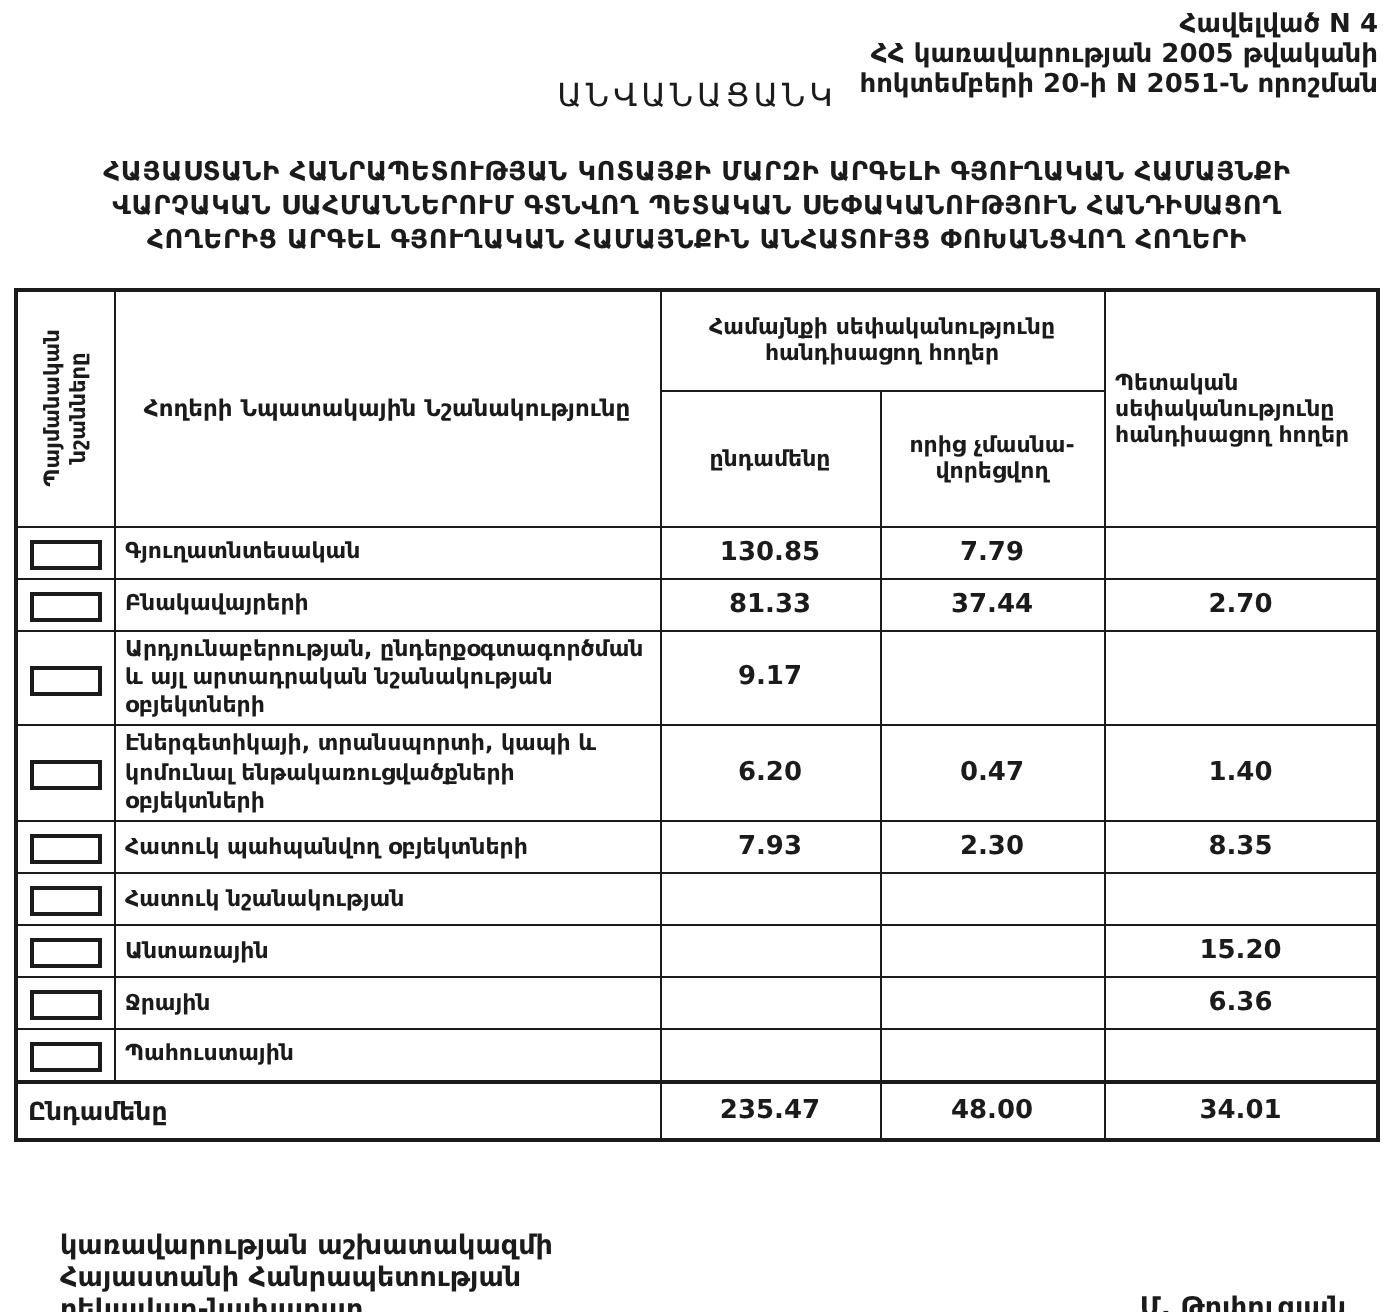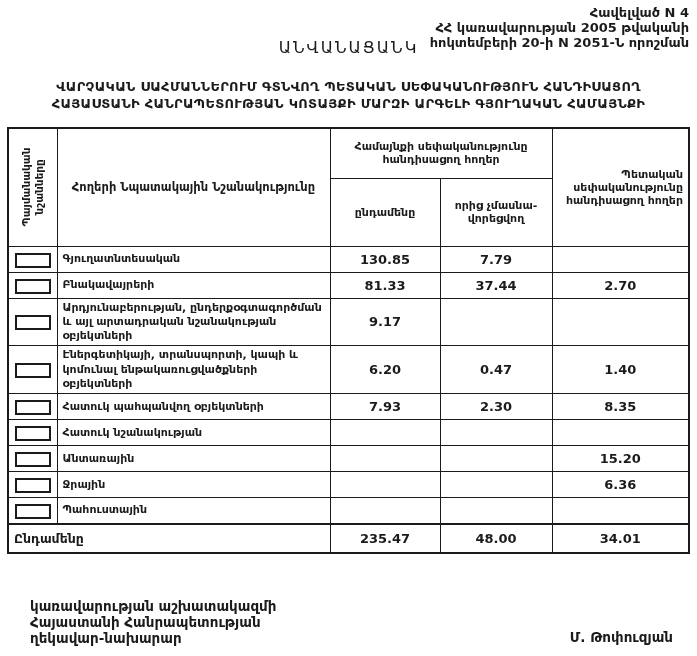--- a/index.html
+++ b/index.html
@@ -31,21 +31,21 @@
   .th-symbols { position: relative; padding: 0; }
   .vert {
     position: absolute; left: 50%; top: 50%;
     transform: translate(-50%, -50%) rotate(-90deg);
     width: 86px; font-size: 10.5px; line-height: 1.2;
     text-align: center; font-weight: bold; display: block;
   }
   .th-purpose { font-size: 11.5px; text-align: center; }
   .th-group { height: 50px; font-size: 11px; text-align: center; }
   .th-sub { height: 68px; font-size: 11px; text-align: center; font-weight: bold; }
-  .th-state { font-size: 11px; text-align: right; padding: 2px 8px; }
+  .th-state { font-size: 11px; text-align: left; padding: 2px 8px; }
   .blk { display: block; }
   td.sym { text-align: center; vertical-align: middle; }
   .checkbox {
     display: inline-block; width: 36px; height: 15px;
     border: 2px solid #1b1b1b; background: #fff; vertical-align: middle;
   }
   td.label {
     font-size: 11px; font-weight: bold; line-height: 1.3;
     padding: 4px 6px; height: 26px; vertical-align: middle;
   }
@@ -73,22 +73,23 @@
 
   <div class="annex">
     <div>Հավելված N 4</div>
     <div>ՀՀ կառավարության 2005 թվականի</div>
     <div>հոկտեմբերի 20-ի N 2051-Ն որոշման</div>
   </div>
 
   <div class="doc-title">ԱՆՎԱՆԱՑԱՆԿ</div>
 
   <div class="heading">
+    <div>ՀԱՅԱՍՏԱՆԻ ՀԱՆՐԱՊԵՏՈՒԹՅԱՆ ԿՈՏԱՅՔԻ ՄԱՐԶԻ ԱՐԳԵԼԻ ԳՅՈՒՂԱԿԱՆ ՀԱՄԱՅՆՔԻ</div>
     <div>ՎԱՐՉԱԿԱՆ ՍԱՀՄԱՆՆԵՐՈՒՄ ԳՏՆՎՈՂ ՊԵՏԱԿԱՆ ՍԵՓԱԿԱՆՈՒԹՅՈՒՆ ՀԱՆԴԻՍԱՑՈՂ</div>
-    <div>ՀԱՅԱՍՏԱՆԻ ՀԱՆՐԱՊԵՏՈՒԹՅԱՆ ԿՈՏԱՅՔԻ ՄԱՐԶԻ ԱՐԳԵԼԻ ԳՅՈՒՂԱԿԱՆ ՀԱՄԱՅՆՔԻ</div>
+    <div>ՀՈՂԵՐԻՑ ԱՐԳԵԼ ԳՅՈՒՂԱԿԱՆ ՀԱՄԱՅՆՔԻՆ ԱՆՀԱՏՈՒՅՑ ՓՈԽԱՆՑՎՈՂ ՀՈՂԵՐԻ</div>
   </div>
 
   <table class="land">
     <colgroup>
       <col style="width:49px">
       <col style="width:273px">
       <col style="width:110px">
       <col style="width:112px">
       <col style="width:137px">
     </colgroup>

